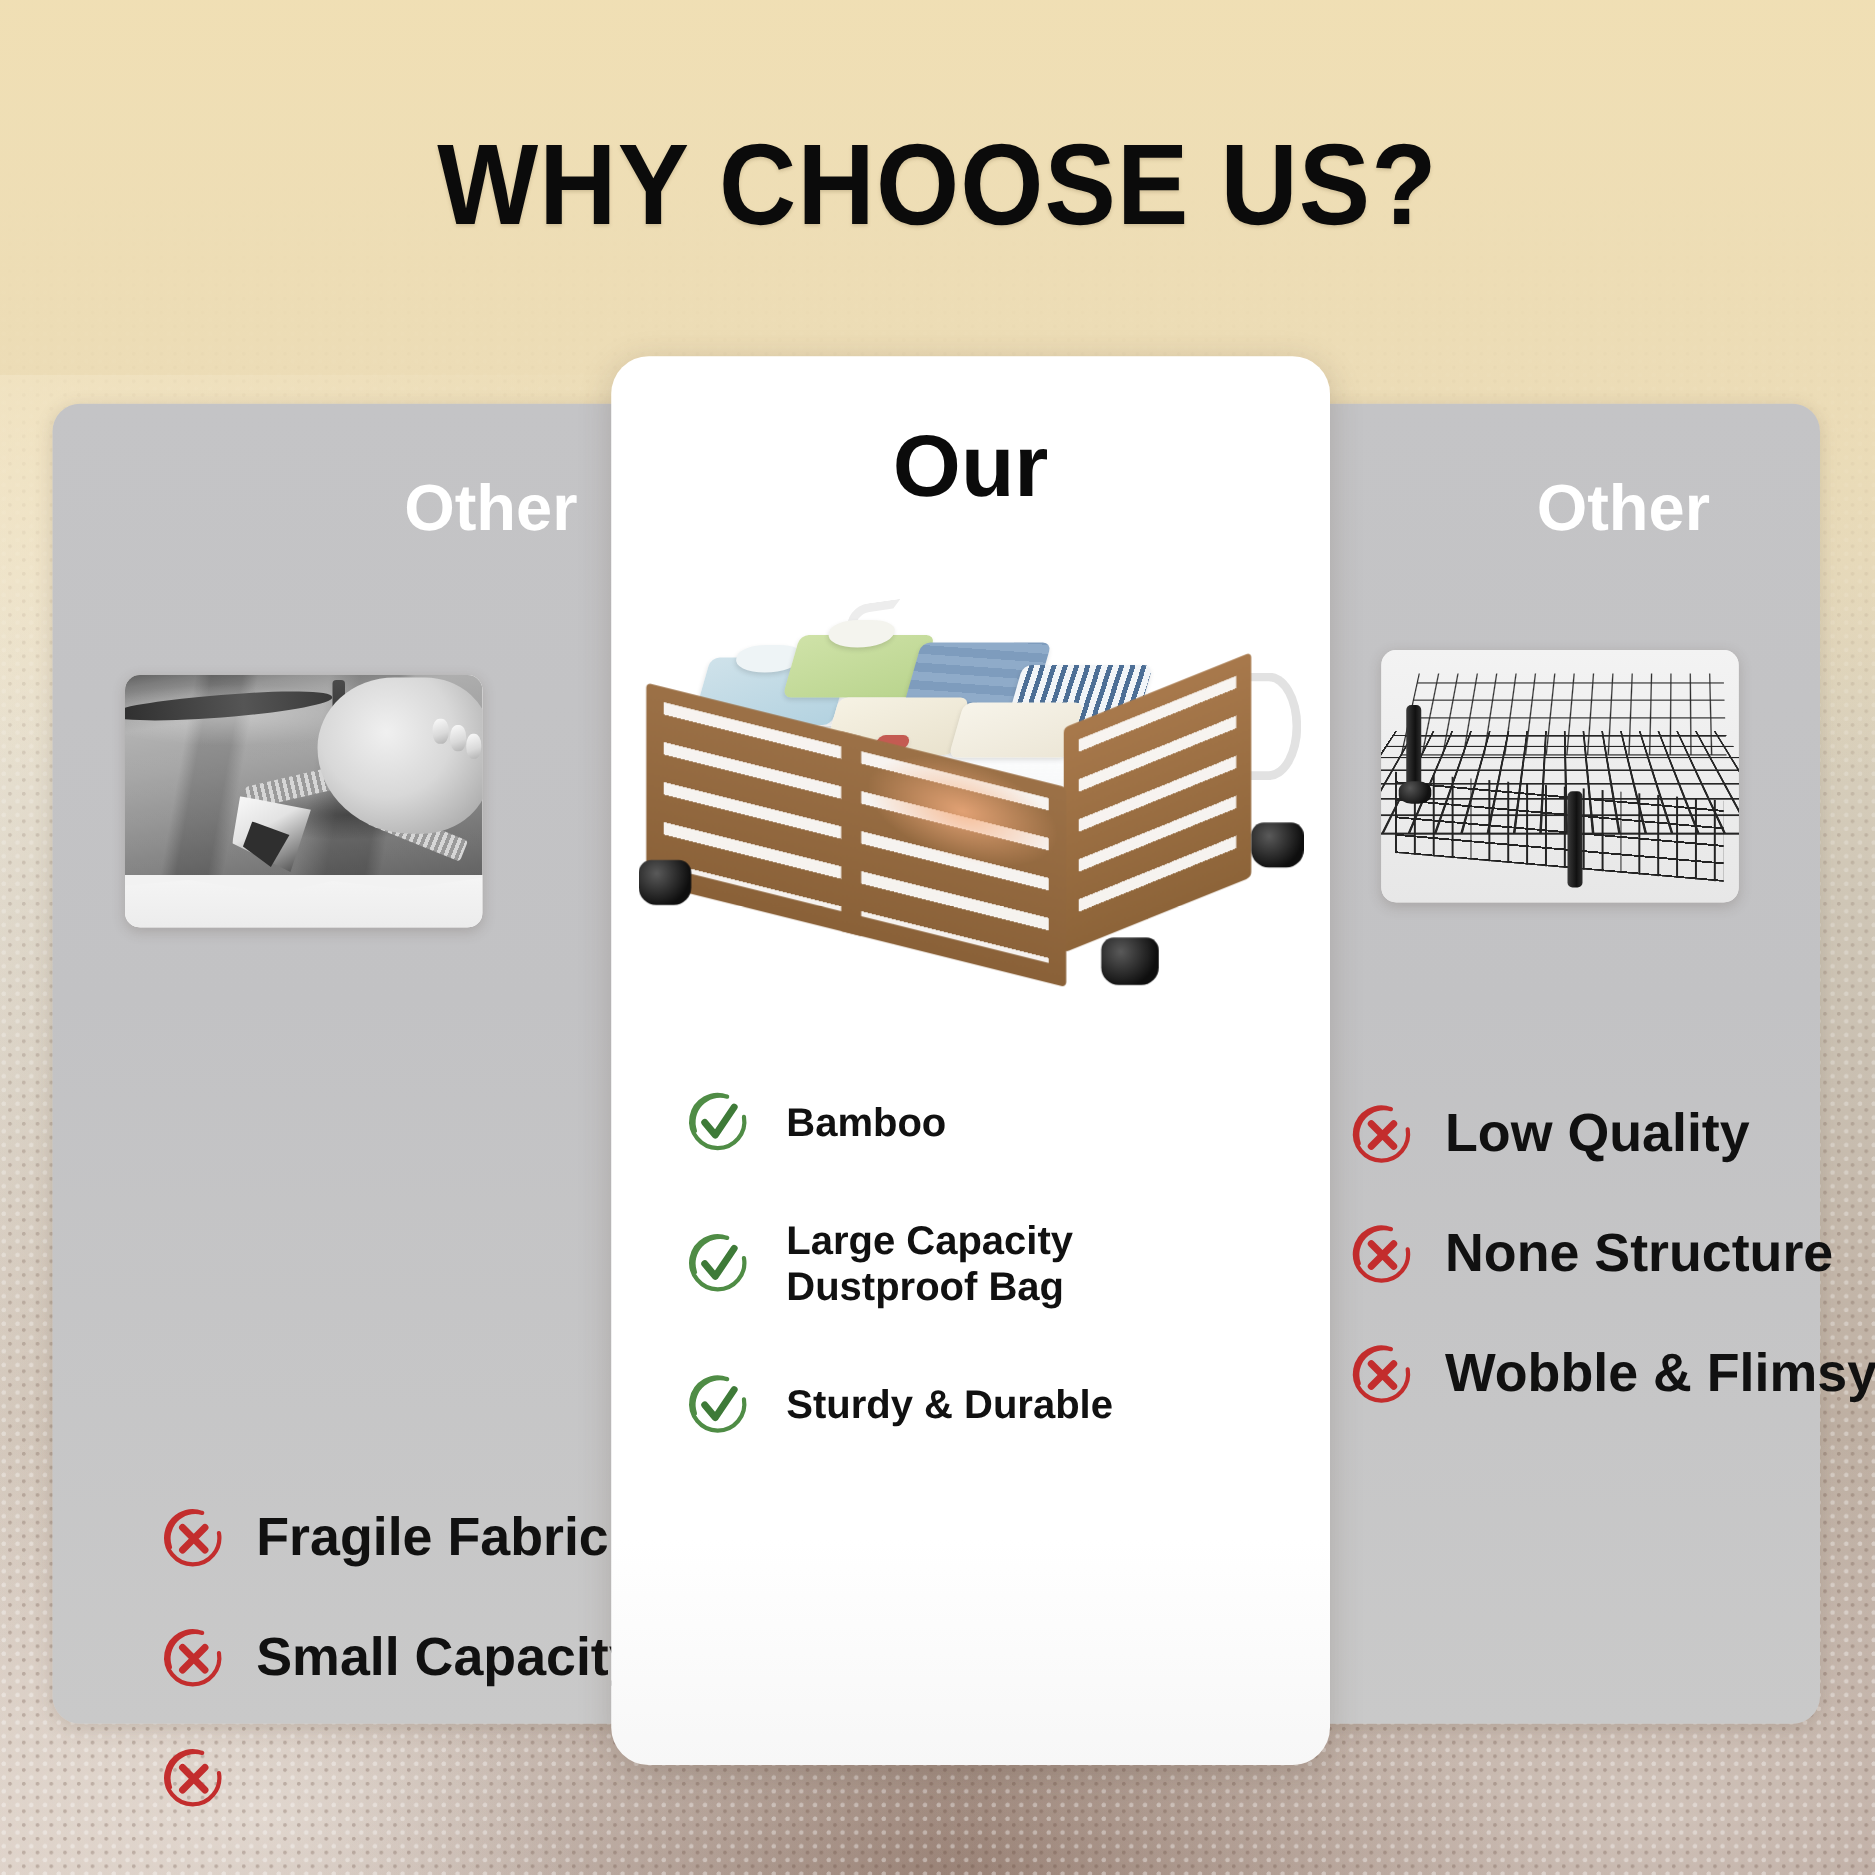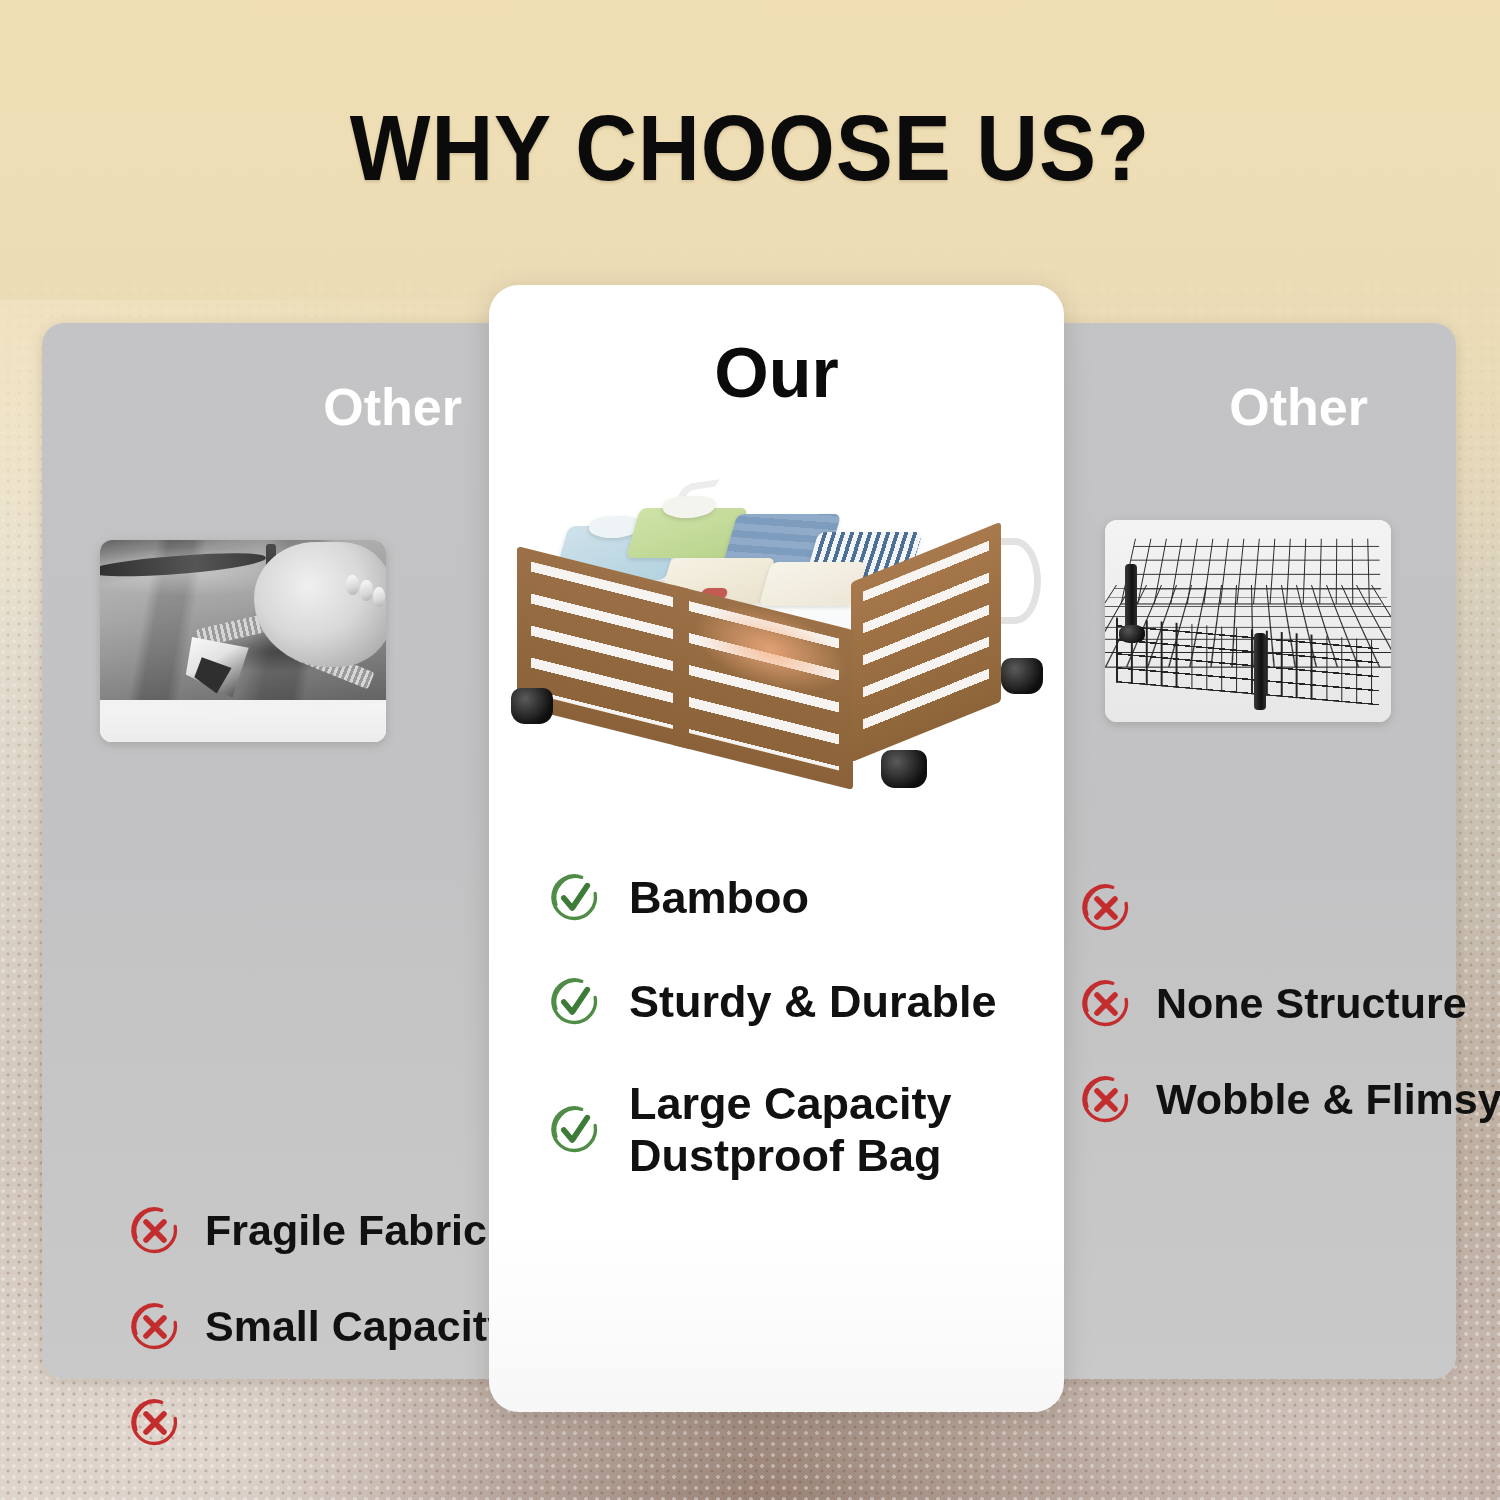--- a/index.html
+++ b/index.html
@@ -315,21 +315,21 @@
     background:radial-gradient(circle at 34% 30%,#5a5a5a,#0e0e0e 72%);
     border-radius:10px 10px 14px 14px;
   }
   .ca1 { left:12px;  top:228px; }
   .ca2 { left:382px; top:290px; width:46px; height:38px; }
   .ca3 { left:502px; top:198px; }
 
   
   #list-center { position:absolute; left:58px; top:585px; width:500px; }
   #list-center .feature { margin-bottom:48px; gap:26px; }
-  #list-center .feature-text { font-size:45px; white-space:normal; }
+  #list-center .feature-text { font-size:32px; white-space:normal; }
 </style>
 </head>
 <body>
 
 <div id="bg">
   <div class="bg-base"></div>
   <div class="bg-folds"></div>
   <div class="bg-dots"></div>
   <div class="bg-topglow"></div>
 </div>
@@ -403,20 +403,21 @@
   </div>
 
   <div class="feature-list" id="list-right" style="left:340px; top:557px; width:620px;">
     <div class="feature">
       <span class="feature-icon">
         <svg viewBox="0 0 100 100" width="56" height="56">
           <path d="M86 42 A38 38 0 1 1 62 13 M62 13 A38 38 0 0 0 16 62" fill="none" stroke="#c32d2d" stroke-width="6" stroke-linecap="round"></path>
           <path d="M34 34 L66 66 M66 34 L34 66" fill="none" stroke="#c32d2d" stroke-width="10" stroke-linecap="round"></path>
         </svg>
       </span>
+      <span class="feature-text">Low Quality</span>
     </div>
     <div class="feature">
       <span class="feature-icon">
         <svg viewBox="0 0 100 100" width="56" height="56">
           <path d="M86 42 A38 38 0 1 1 62 13 M62 13 A38 38 0 0 0 16 62" fill="none" stroke="#c32d2d" stroke-width="6" stroke-linecap="round"></path>
           <path d="M34 34 L66 66 M66 34 L34 66" fill="none" stroke="#c32d2d" stroke-width="10" stroke-linecap="round"></path>
         </svg>
       </span>
       <span class="feature-text">None Structure</span>
     </div>
@@ -476,26 +477,26 @@
       </span>
       <span class="feature-text">Bamboo</span>
     </div>
     <div class="feature">
       <span class="feature-icon">
         <svg viewBox="0 0 100 100" width="56" height="56">
           <path d="M86 42 A38 38 0 1 1 62 13 M62 13 A38 38 0 0 0 16 62" fill="none" stroke="#4f8c45" stroke-width="6" stroke-linecap="round"></path>
           <path d="M30 50 L45 68 L72 28" fill="none" stroke="#3e7a38" stroke-width="10" stroke-linecap="round" stroke-linejoin="round"></path>
         </svg>
       </span>
-      <span class="feature-text">Sturdy &amp; Durable</span>
+      <span class="feature-text" style="white-space:pre-line;">Large Capacity
+Dustproof Bag</span>
     </div>
     <div class="feature">
       <span class="feature-icon">
         <svg viewBox="0 0 100 100" width="56" height="56">
           <path d="M86 42 A38 38 0 1 1 62 13 M62 13 A38 38 0 0 0 16 62" fill="none" stroke="#4f8c45" stroke-width="6" stroke-linecap="round"></path>
           <path d="M30 50 L45 68 L72 28" fill="none" stroke="#3e7a38" stroke-width="10" stroke-linecap="round" stroke-linejoin="round"></path>
         </svg>
       </span>
-      <span class="feature-text" style="white-space:pre-line;">Large Capacity
-Dustproof Bag</span>
+      <span class="feature-text">Sturdy &amp; Durable</span>
     </div>
   </div>
 </div>
 
 </body></html>

